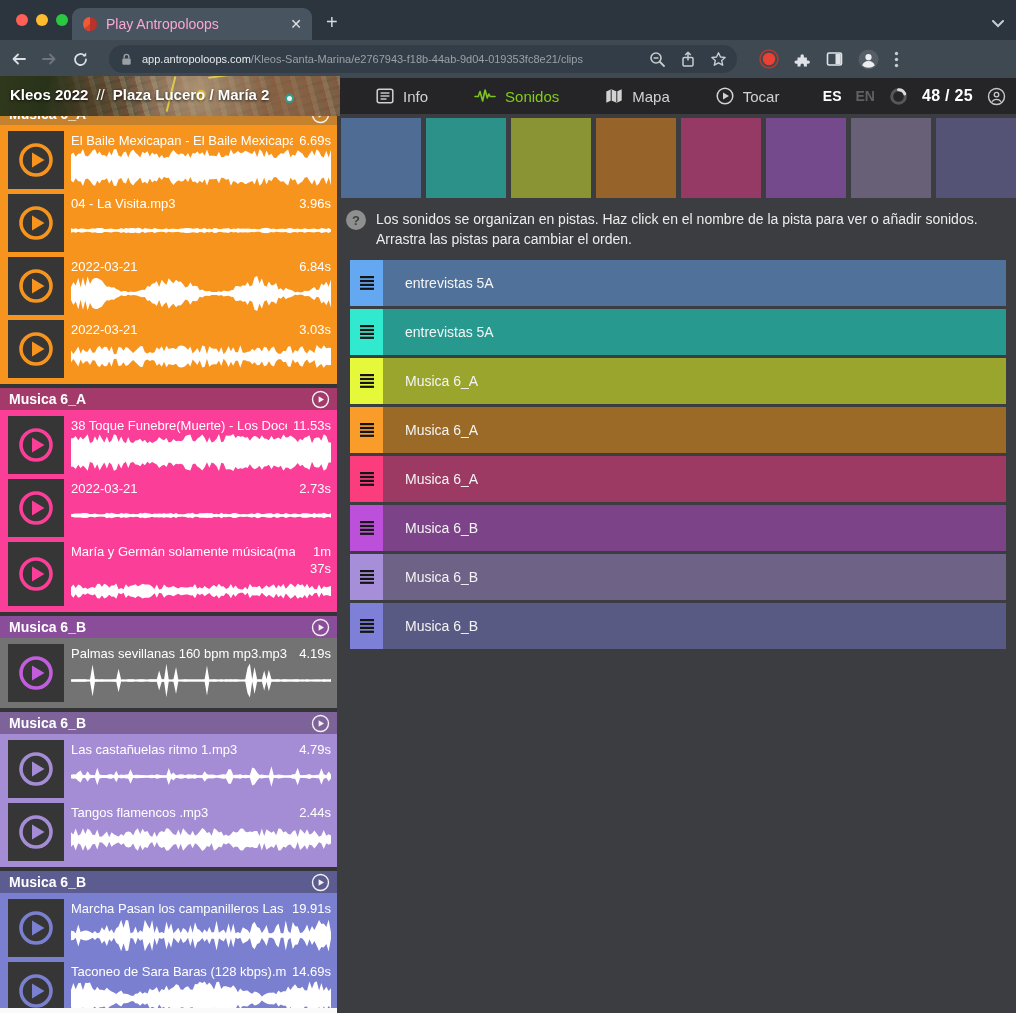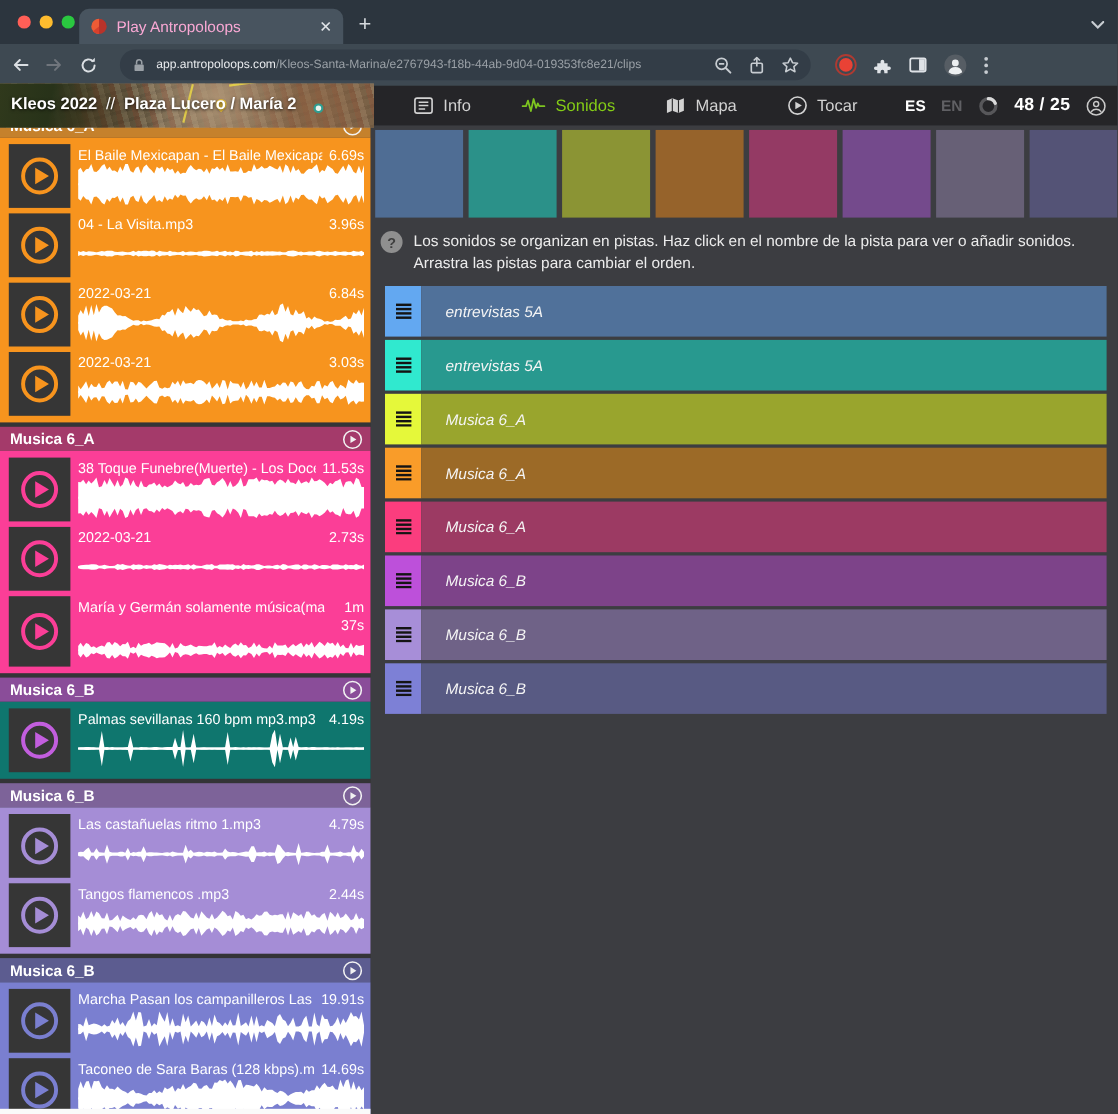--- a/index.html
+++ b/index.html
@@ -79,21 +79,21 @@
   .sidebar-bottom { position:absolute; bottom:0; left:0; width:337px; height:5px; background:#fafafa; }
 
   
   .main { flex:1; min-width:0; padding-left:4px; overflow:hidden; }
   .swatches { display:flex; gap:5px; margin-top:4px; height:80px; overflow:hidden; }
   .swatch { flex:0 0 80px; height:80px; }
   .helpline { display:flex; gap:10px; margin:11px 24px 0 5px; align-items:flex-start; }
   .help-q { width:20px; height:20px; border-radius:50%; background:#8f8f8f; color:#3e3e3e; font-size:13px;
     font-weight:700; display:flex; align-items:center; justify-content:center; flex:none; margin-top:1px; }
   .help-text { color:#ececec; font-size:14px; line-height:1.45; }
-  .tracks { margin:10px 10px 0 9px;font-style:italic; }
+  .tracks { margin:10px 10px 0 9px; }
   .track-row { display:flex; height:46px; margin-bottom:3px; }
   .track-handle { width:33px; flex:none; display:flex; align-items:center; justify-content:center; cursor:grab; }
   .track-body { flex:1; display:flex; align-items:center; padding-left:22px; }
   .track-label { color:#f4f4f4; font-size:14px; }
 </style>
 </head>
 <body>
 
 <div class="tabbar">
   <div class="traffic">
@@ -460,21 +460,21 @@
         <div class="section">
           <div class="sec-header" style="background: rgb(138, 77, 153);">
             <span class="sec-title">Musica 6_B</span>
             <span style="display: flex;">
               <svg width="19" height="19" viewBox="0 0 19 19">
                 <circle cx="9.5" cy="9.5" r="8" fill="none" stroke="#f2f2f2" stroke-width="1.4"></circle>
                 <polygon points="7.6,6.2 13,9.5 7.6,12.8" fill="#f2f2f2"></polygon>
               </svg>
             </span>
           </div>
-          <div class="sec-body" style="background: #0f766e;">
+          <div class="sec-body" style="background: #737373;">
             <div class="clip">
               <div class="clip-square">
                 <span style="display: flex;">
                   <svg width="40" height="40" viewBox="0 0 40 40">
                     <circle cx="20" cy="20" r="15" fill="none" stroke="#c25ede" stroke-width="3.6"></circle>
                     <polygon points="16,12.5 28.5,20 16,27.5" fill="#c25ede"></polygon>
                   </svg>
                 </span>
               </div>
               <div class="clip-content">

